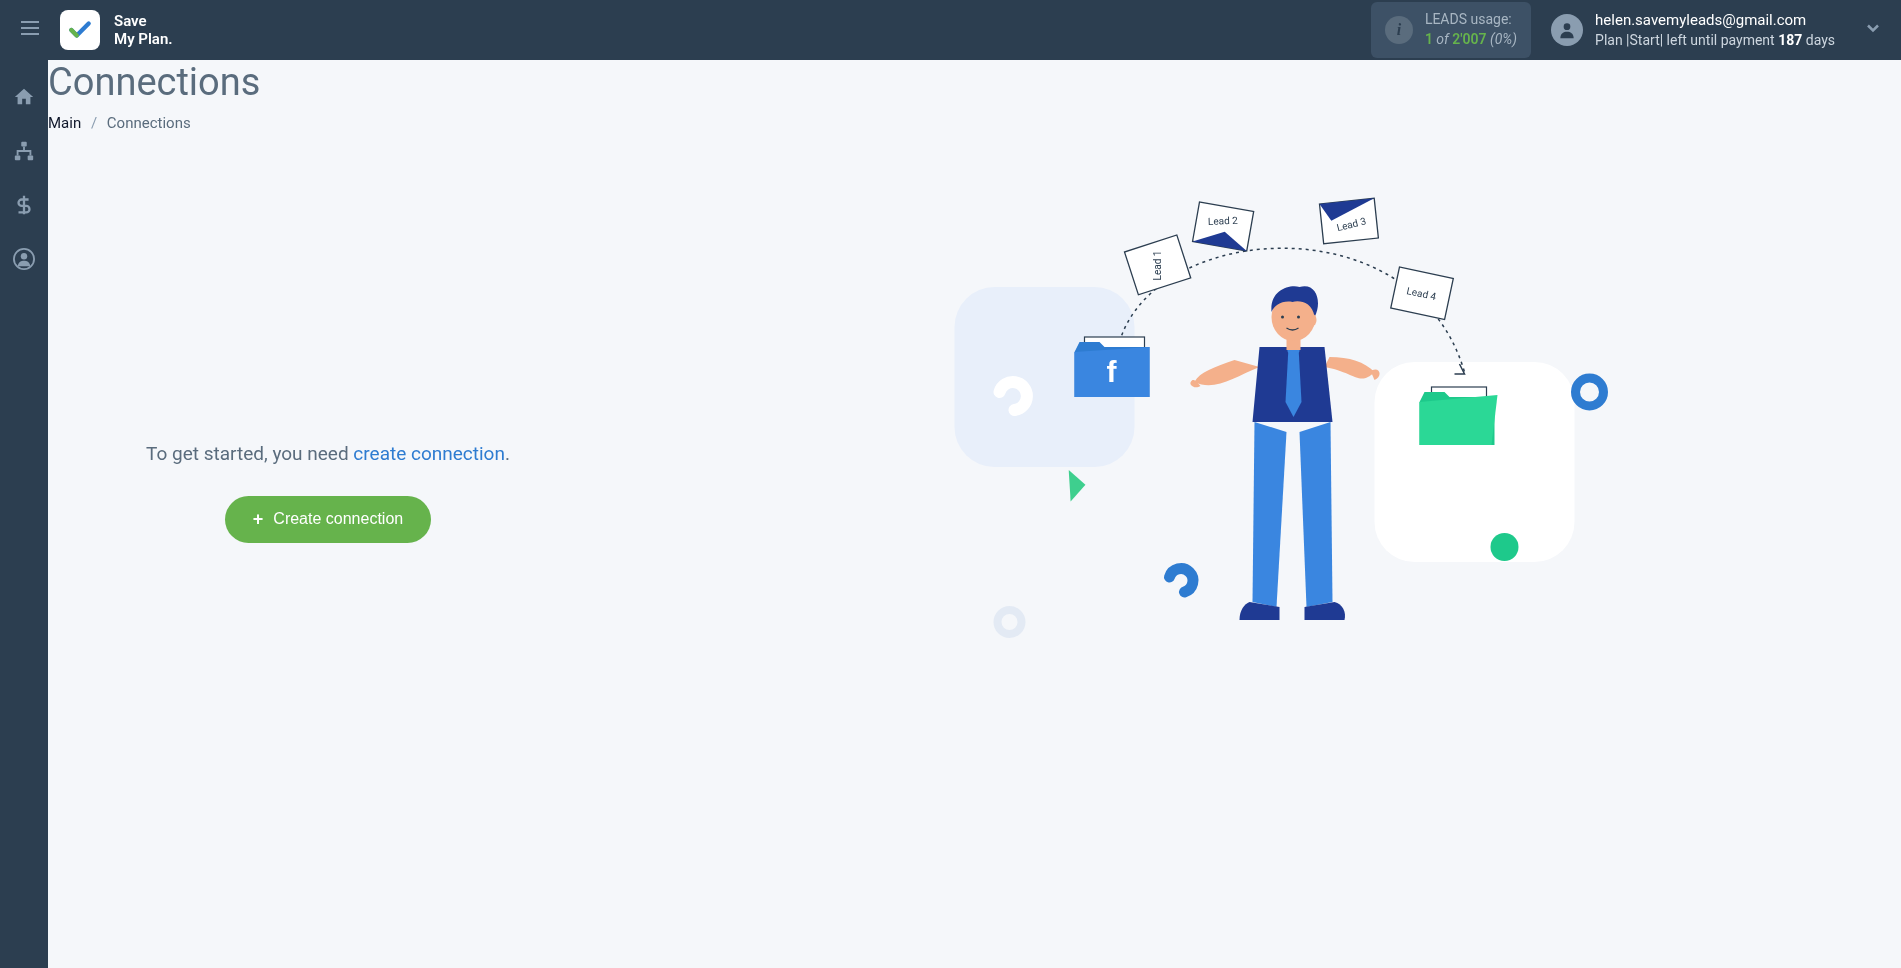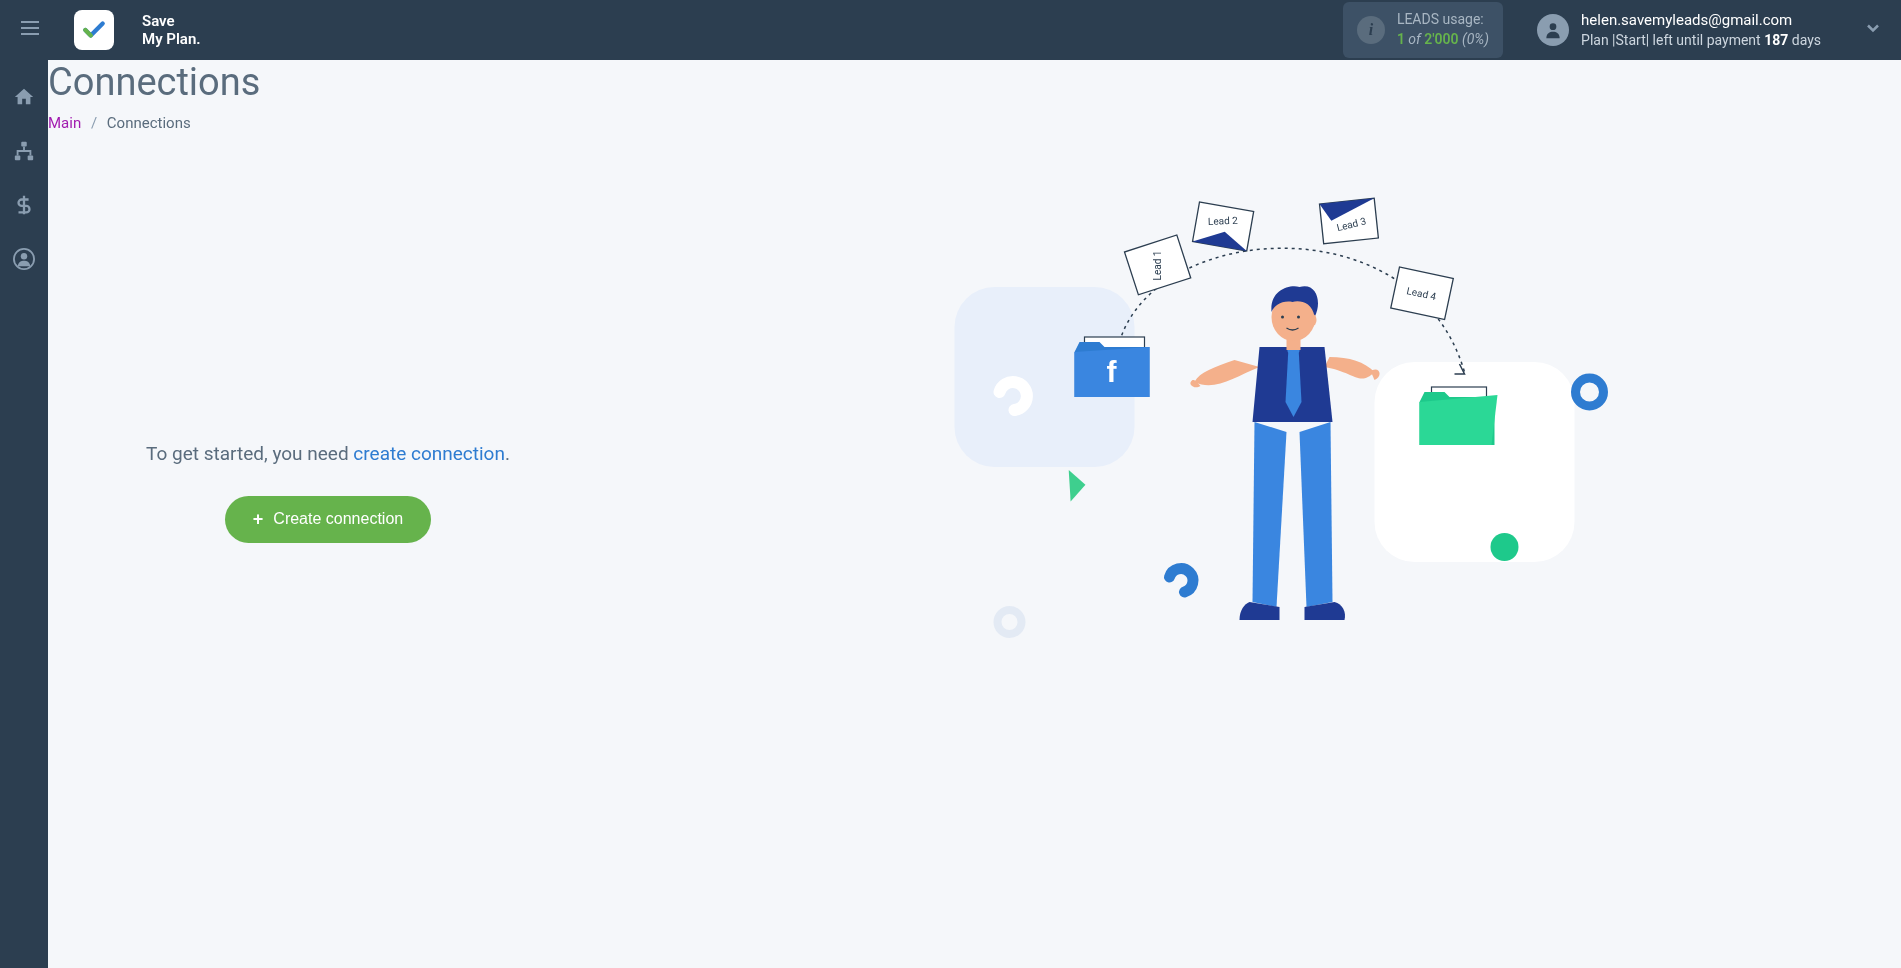--- a/index.html
+++ b/index.html
@@ -7,21 +7,21 @@
       font-family: -apple-system, BlinkMacSystemFont, 'Segoe UI', Roboto, Arial, sans-serif;
       background: #f5f7fa;
       color: #2c3e50;
     }
     .header {
       height: 60px;
       background: #2c3e50;
       display: flex;
       align-items: center;
       padding: 0 10px;
-      gap: 24px;
+      gap: 10px;
       justify-content: center;
     }
     .hamburger {
       color: #8a9db0;
       cursor: pointer;
       padding: 8px;
     }
     .logo-box {
       width: 40px;
       height: 40px;
@@ -116,21 +116,21 @@
       font-size: 38px;
       font-weight: 400;
       color: #5a6c7d;
       margin-bottom: 10px;
     }
     .breadcrumb {
       font-size: 15px;
       color: #5a6c7d;
       margin-bottom: 60px;
     }
-    .breadcrumb a { color: #a21caf; text-decoration: none; cursor: pointer; }
+    .breadcrumb a { color: #0f172a; text-decoration: none; cursor: pointer; }
     .bc-sep { margin: 0 6px; color: #8a9db0; }
     .content-row {
       display: flex;
       align-items: center;
       gap: 40px;
     }
     .cta-area {
       flex: 0 0 560px;
       text-align: center;
       padding-top: 100px;
@@ -185,21 +185,21 @@
     <div>My Plan.</div>
   </div>
   <div class="header-spacer"></div>
   <div class="leads-box">
     <div class="info-circle">i</div>
     <div class="leads-text">
       <div>LEADS usage:</div>
       <div>
         <span class="leads-count">1</span>
         <span class="leads-of">of</span>
-        <span class="leads-count">2'000</span>
+        <span class="leads-count">2'007</span>
         <span class="leads-of">(0%)</span>
       </div>
     </div>
   </div>
   <div class="user-box">
     <div class="user-avatar">
       <svg width="20" height="20" viewBox="0 0 24 24" fill="#2c3e50">
           <circle cx="12" cy="8" r="4"></circle>
           <path d="M4 22 C4 16 8 14 12 14 C16 14 20 16 20 22 Z"></path>
         </svg>

